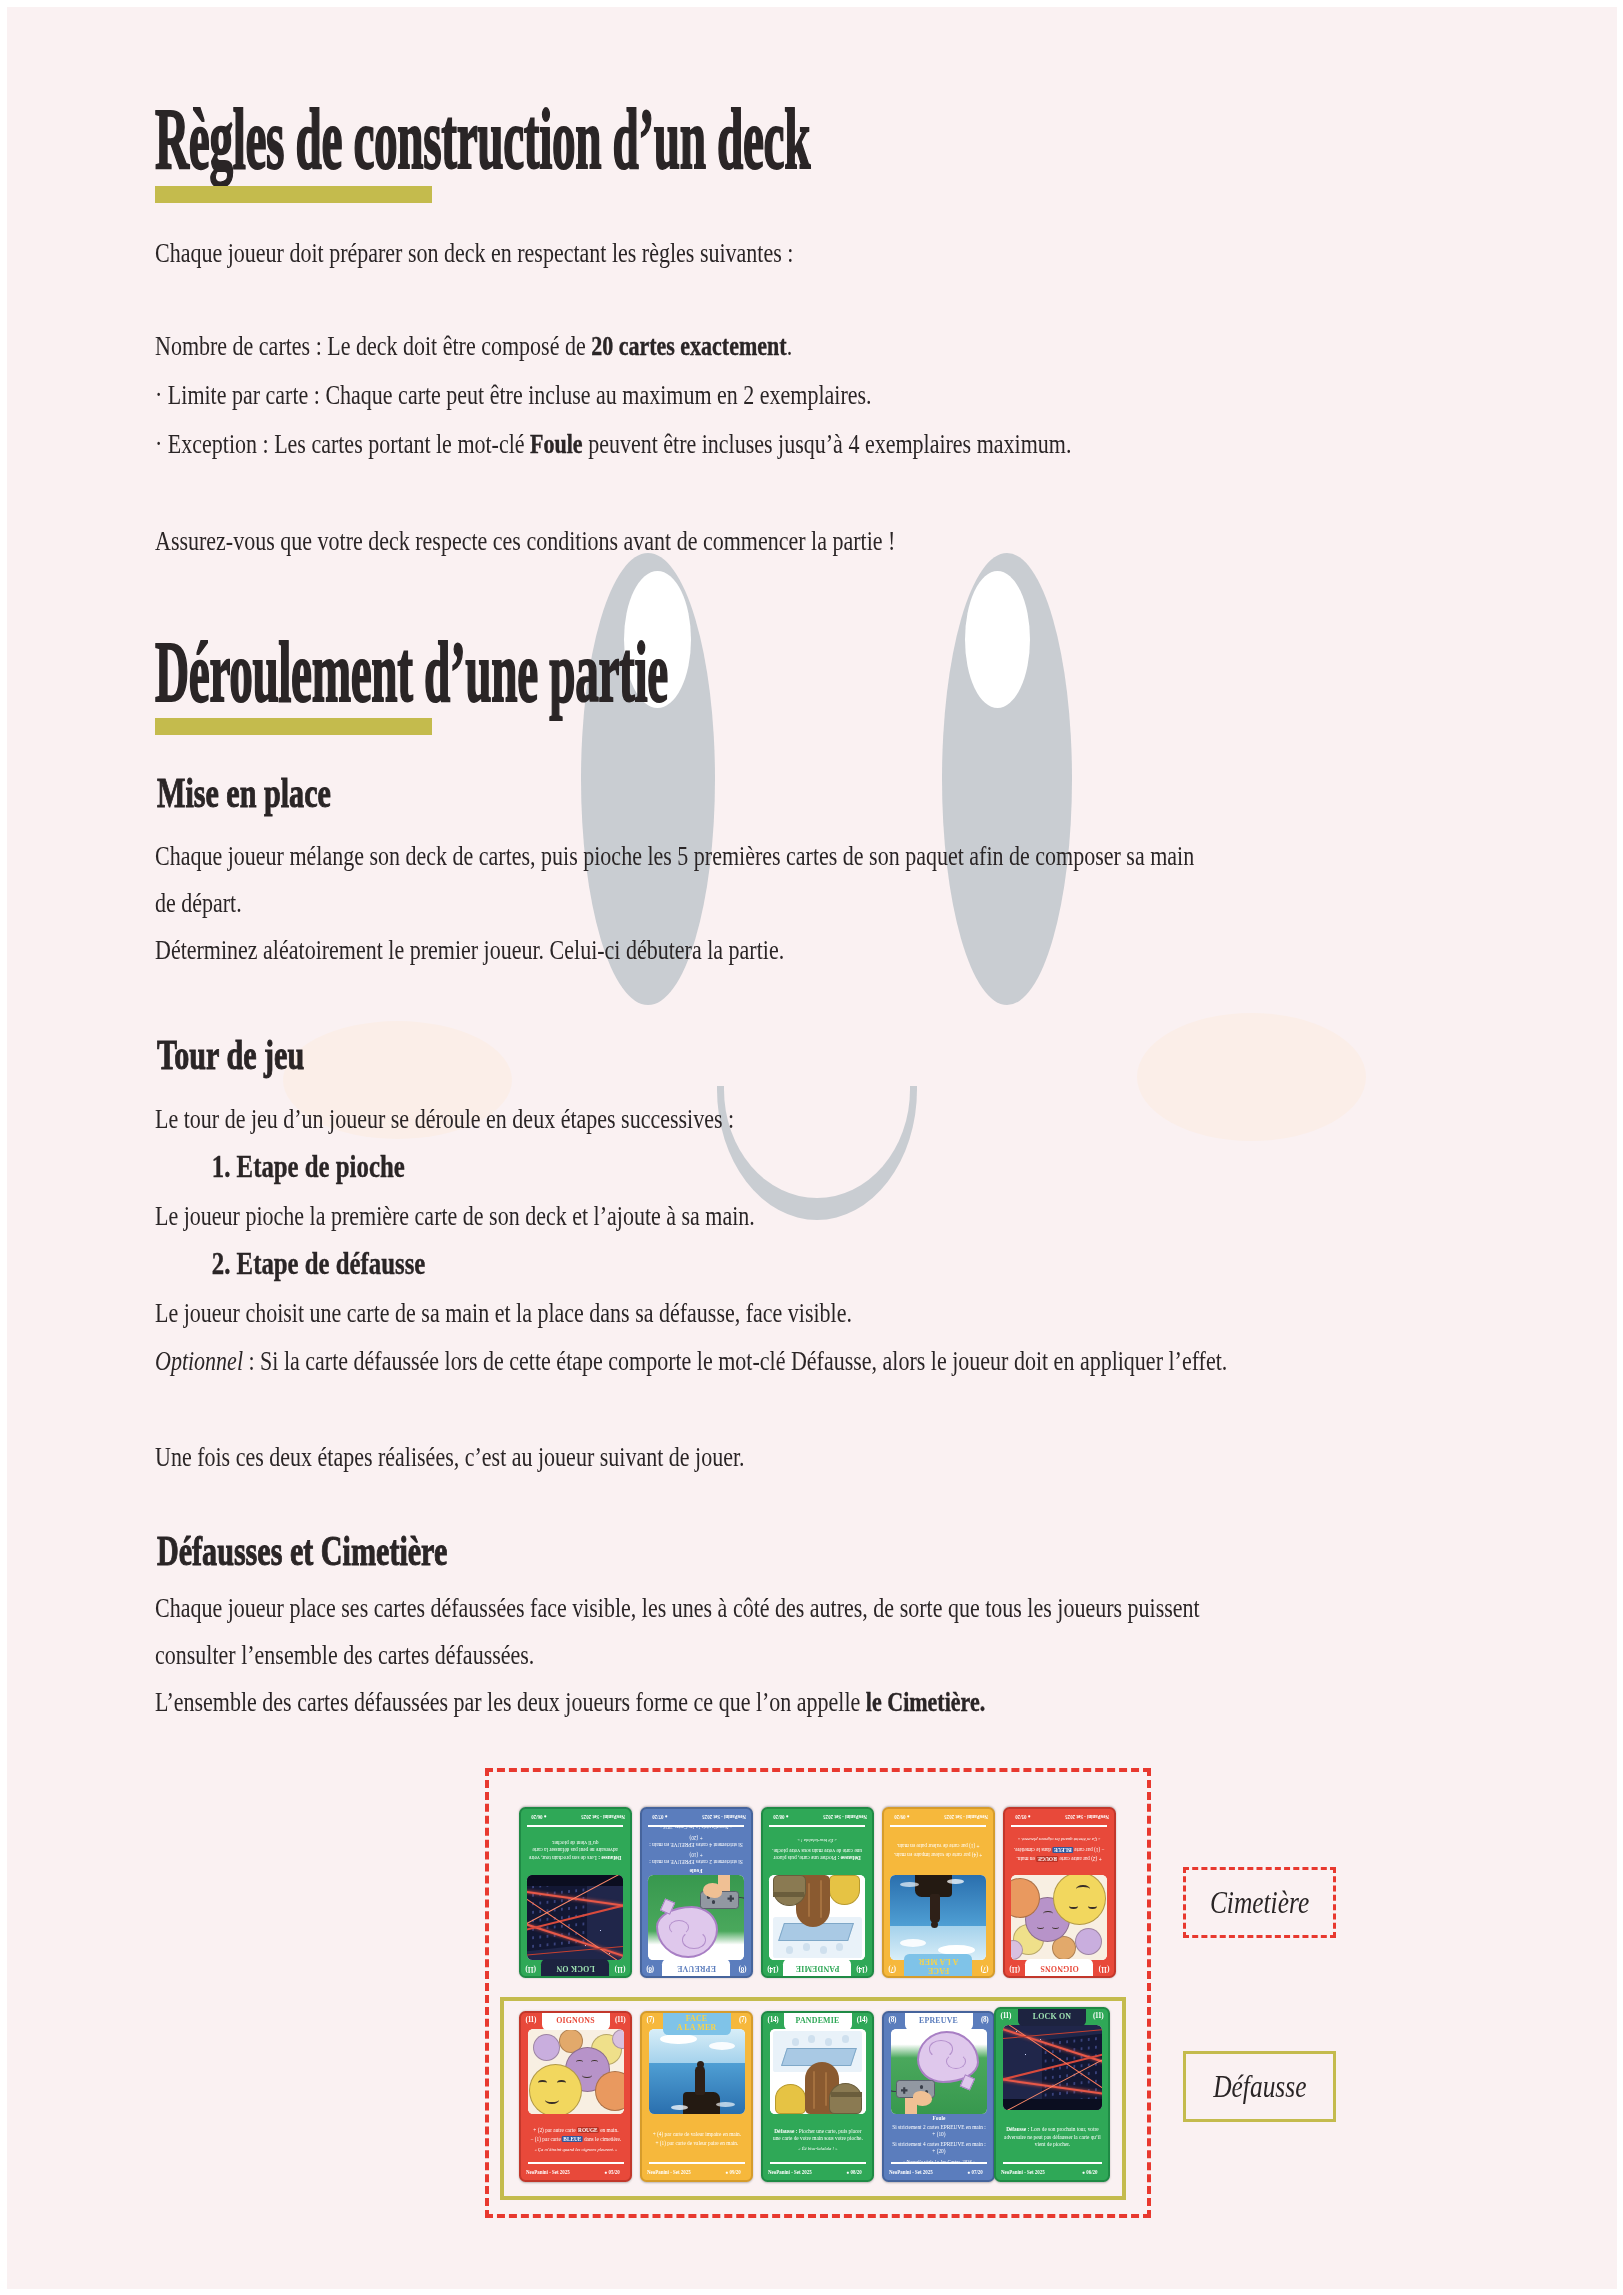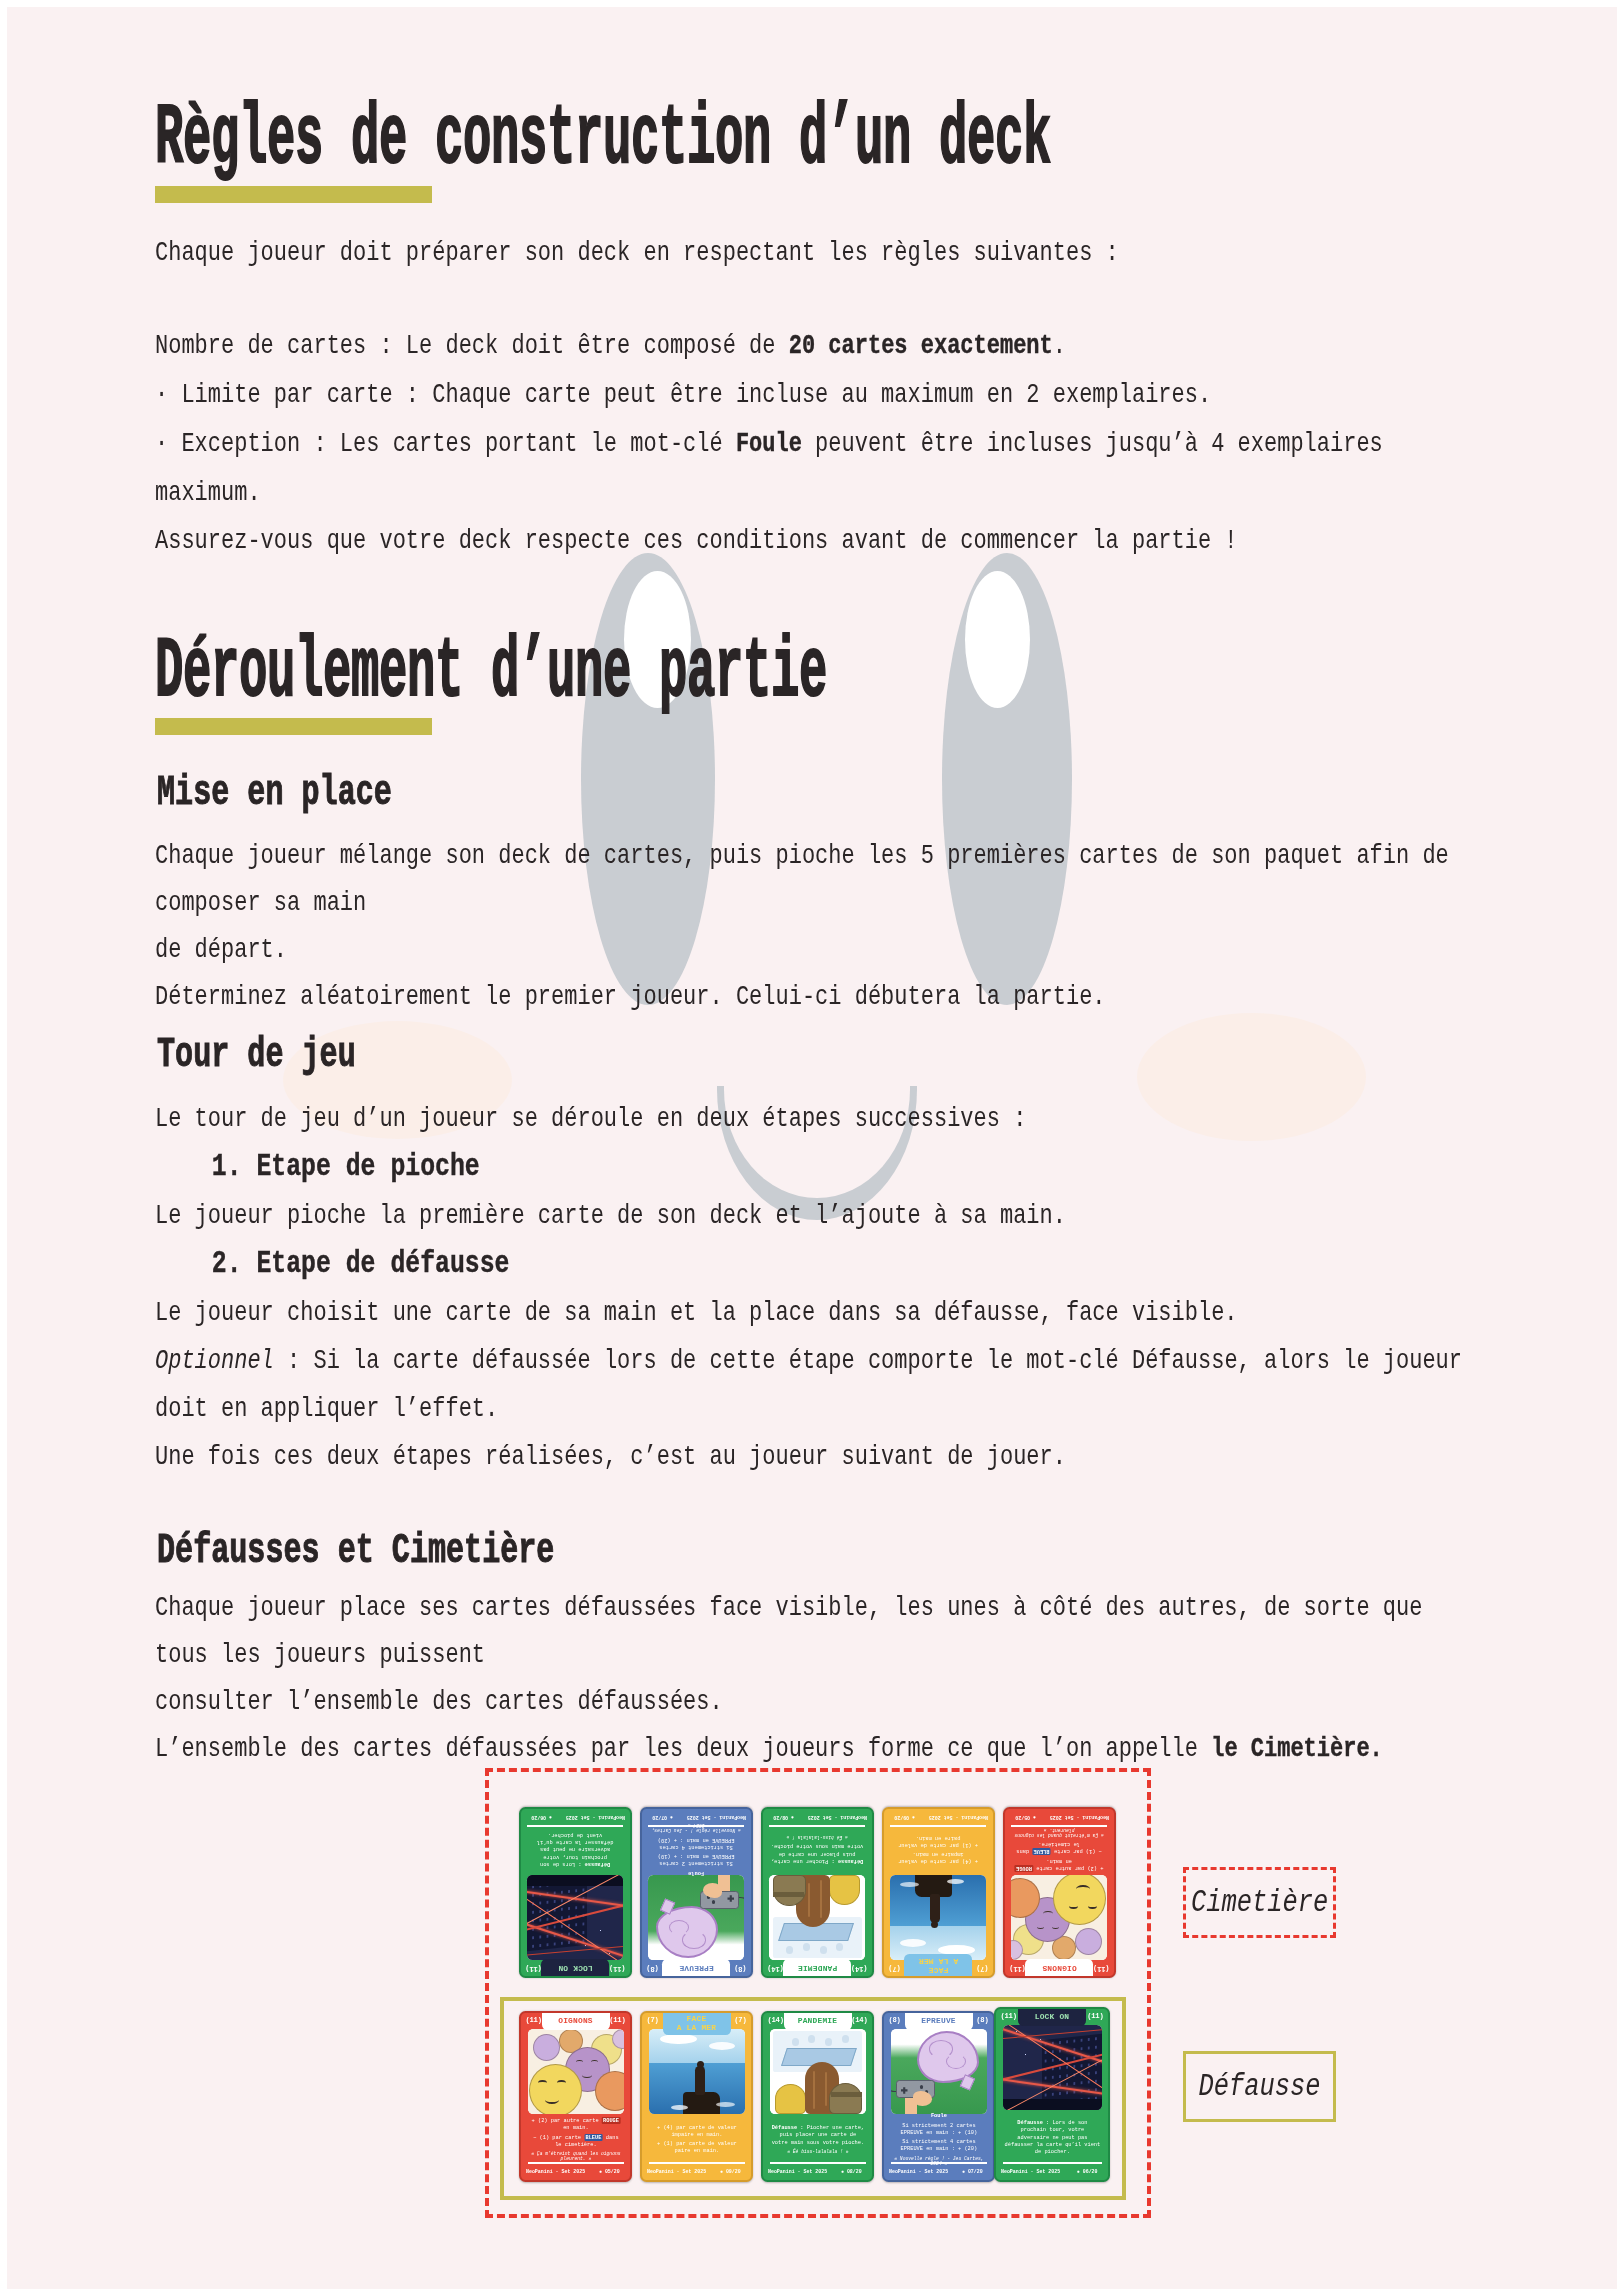--- a/index.html
+++ b/index.html
@@ -1,17 +1,17 @@
 <!DOCTYPE html>
 <html style="font-size:10.5px"><head>
 <meta charset="utf-8">
 <style>
   html,body{margin:0;padding:0;background:#e8e8e8;}
   .page{position:relative;width:1623px;height:2295px;background:#ffffff;overflow:hidden;
-        font-family:Liberation Mono, monospace;color:#2a2526;}
+        font-family:Liberation Serif, serif;color:#2a2526;}
   .inner{position:absolute;left:6.5px;top:6.5px;right:6.5px;bottom:6.5px;background:#faf1f2;}
 
   
   .mask-eye{position:absolute;background:#c9cdd2;border-radius:50%;}
   .mask-eye-white{position:absolute;background:#ffffff;border-radius:50%;}
   .mask-smile{position:absolute;box-sizing:border-box;background:transparent;
     border-left:7.9px solid #c9cdd2;border-right:7.9px solid #c9cdd2;border-bottom:22px solid #c9cdd2;
     border-top:0;border-bottom-left-radius:105px 137px;border-bottom-right-radius:105px 137px;}
   .blob{position:absolute;background:#fbeee8;border-radius:50%;}
 

